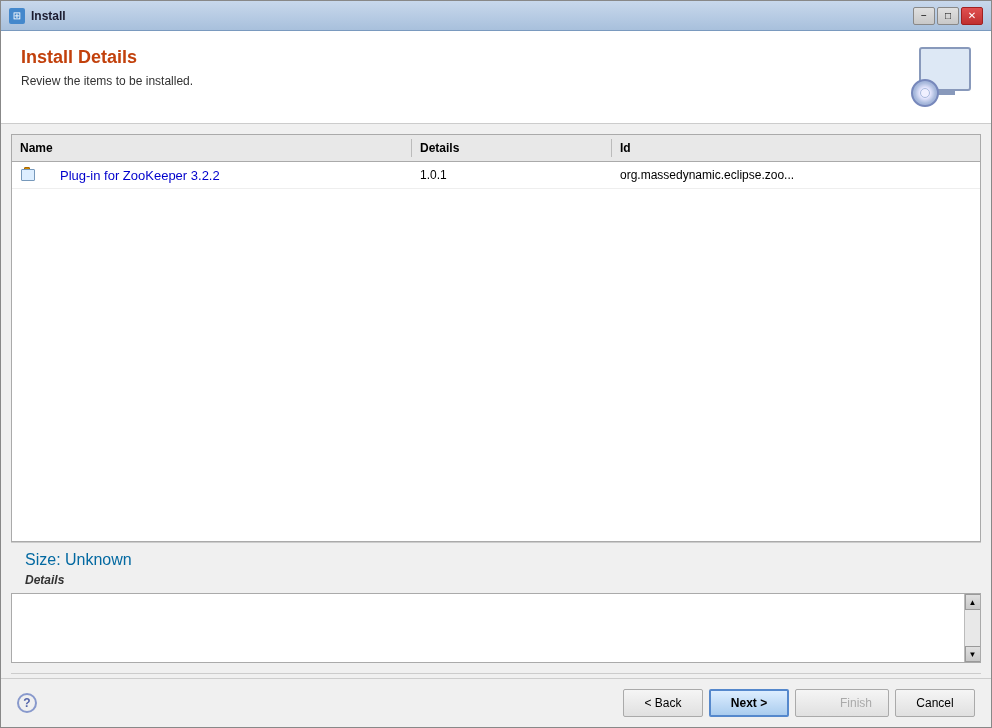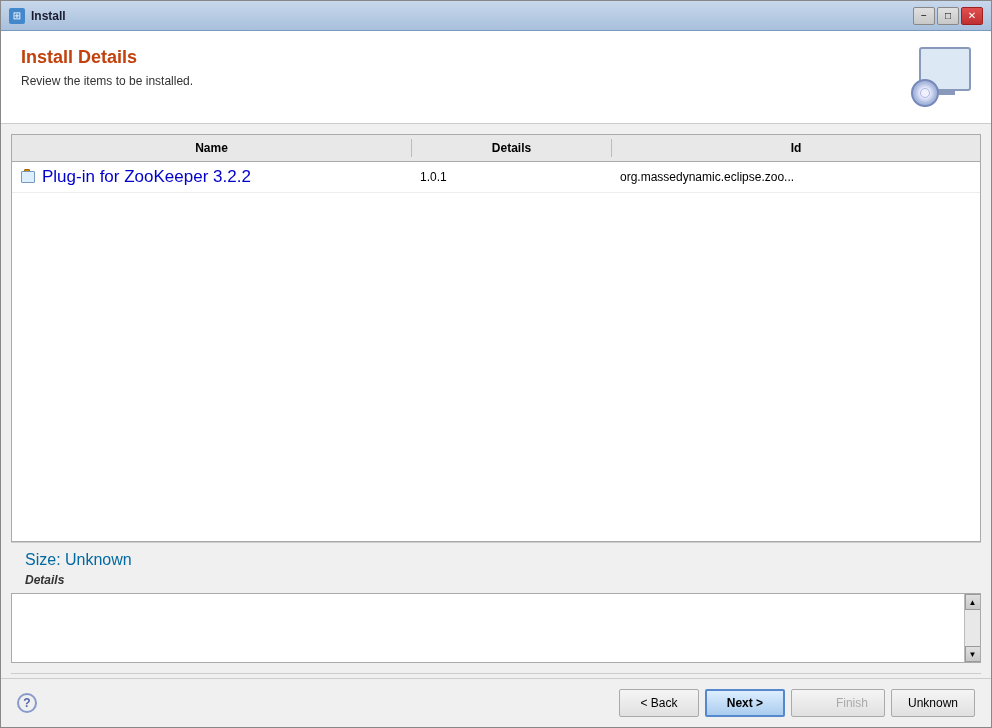--- a/index.html
+++ b/index.html
@@ -150,21 +150,20 @@
       flex: 1;
       display: flex;
       flex-direction: column;
       min-height: 0;
     }
     .table-header {
       display: flex;
       background: #e8e8e8;
       border-bottom: 1px solid #aaa;
       padding: 4px 0;
-      text-align: center;
     }
     .col-name {
       width: 400px;
       padding: 2px 8px;
       font-weight: 600;
       border-right: 1px solid #bbb;
       font-size: 12px;
     }
     .col-version {
       width: 200px;
@@ -187,22 +186,22 @@
       display: flex;
       align-items: center;
       padding: 3px 0;
       border-bottom: 1px solid #eee;
     }
     .cell-name {
       width: 400px;
       padding: 2px 8px;
       display: flex;
       align-items: center;
-      gap: 6px;
-      font-size: 17px;
+      gap: 24px;
+      font-size: 13px;
       color: #0000cc;
     }
     .plugin-icon {
       width: 16px;
       height: 16px;
       flex-shrink: 0;
       position: relative;
     }
     .plugin-icon-box {
       width: 14px;
@@ -408,17 +407,17 @@
     <div class="separator"></div>
 
     <div class="footer">
       <div class="footer-left">
         <div class="help-icon">?</div>
       </div>
       <div class="footer-buttons">
         <button class="btn">&lt; Back</button>
         <button class="btn active">Next &gt;</button>
         <button class="btn disabled">Finish</button>
-        <button class="btn">Unknown</button>
+        <button class="btn">Cancel</button>
       </div>
     </div>
   </div>
 </div>
 
 </body></html>

